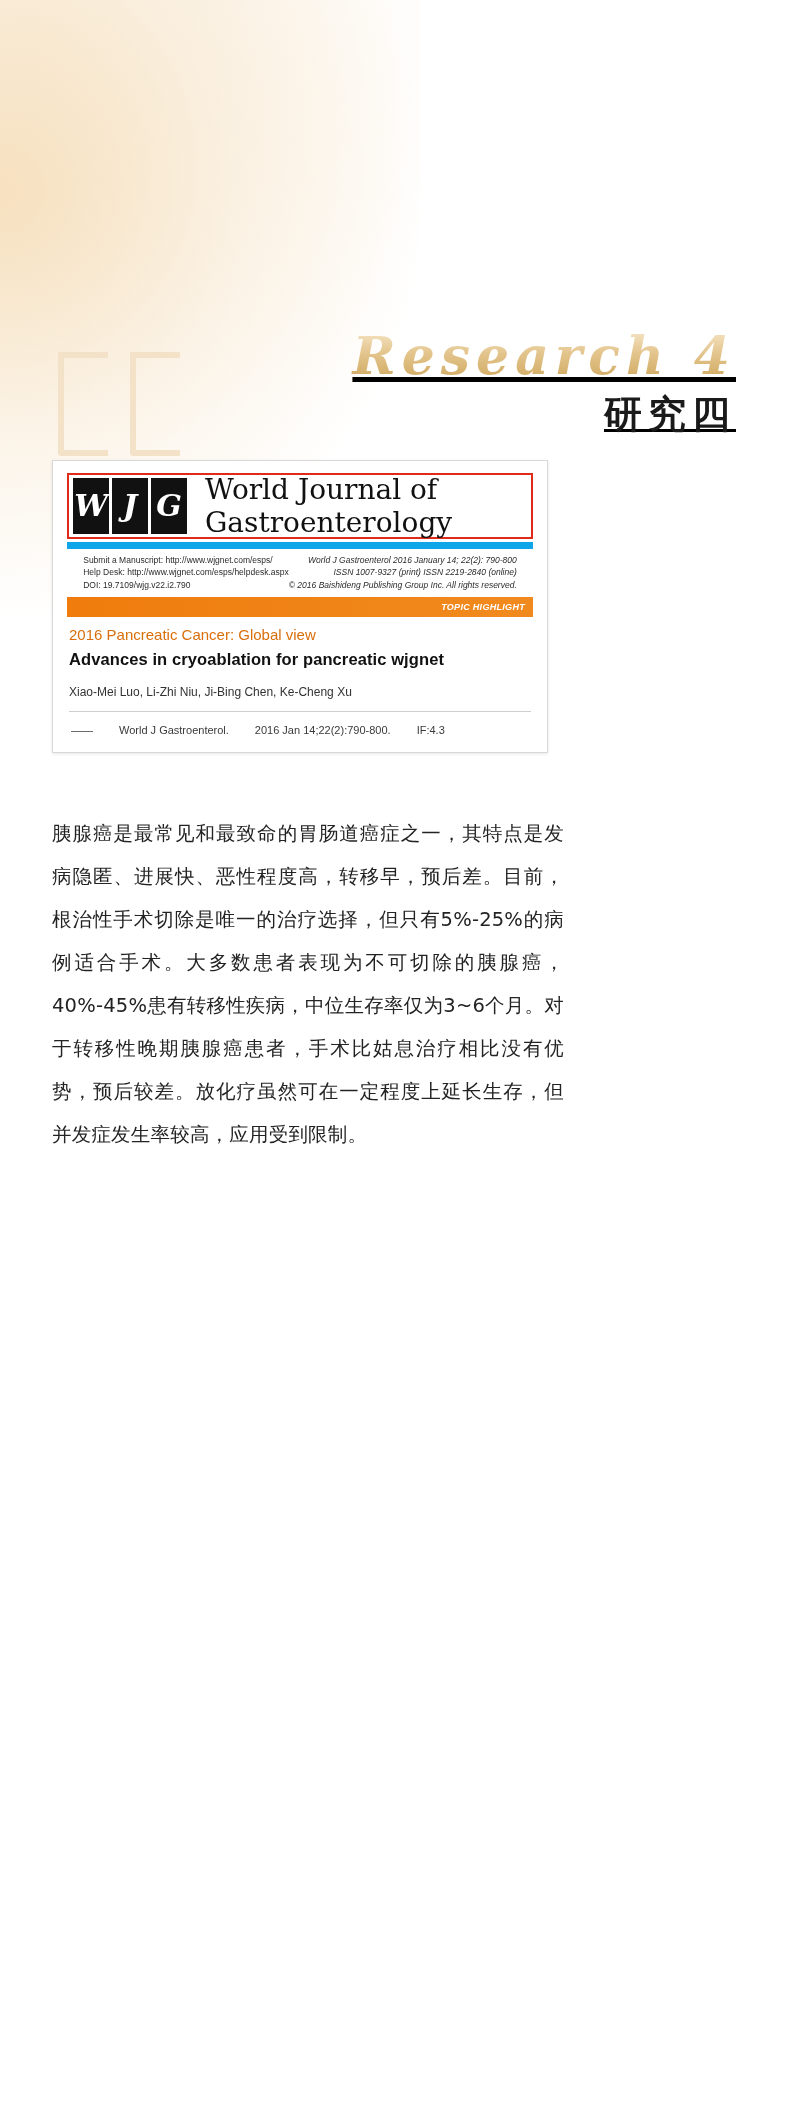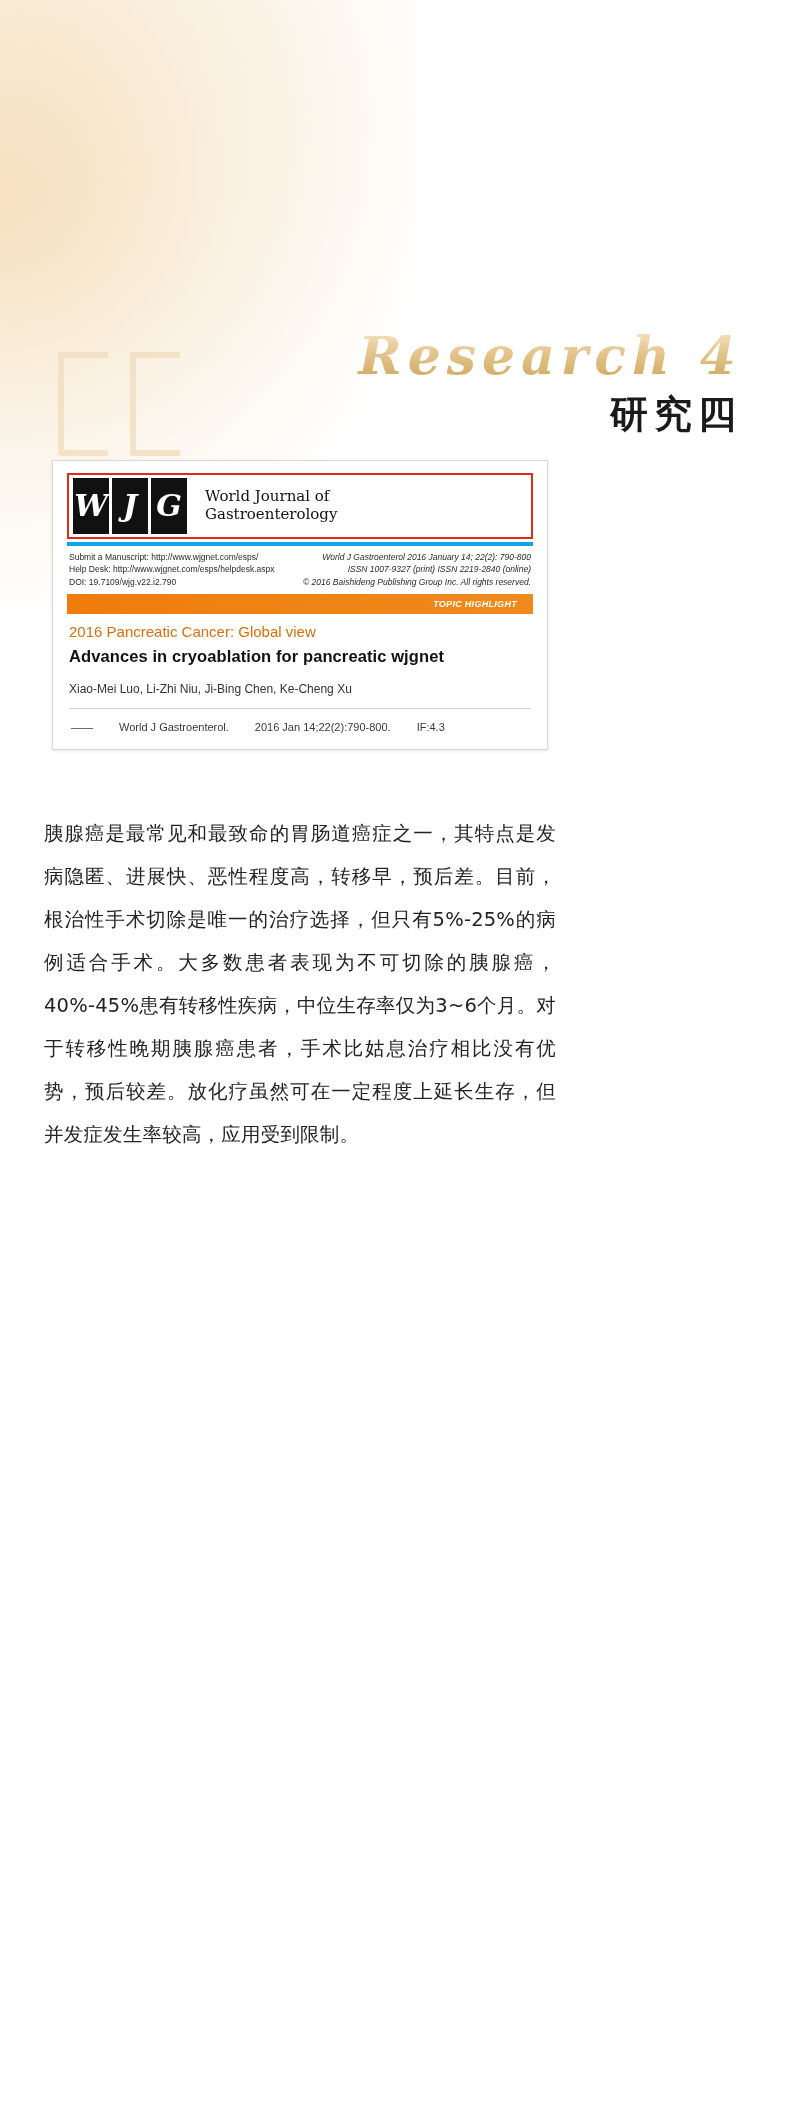--- a/index.html
+++ b/index.html
@@ -45,23 +45,24 @@
     content: "";
     position: absolute;
     left: -6px; top: 0;
     width: 50px; height: 6px;
     background: #f3e2c8;
   }
 
   
   .headings {
     position: absolute;
-    right: 58px; top: 330px;
+    right: 64px; top: 330px;
     text-align: right;
     width: 600px;
+    text-decoration: underline;
   }
   .research-en {
     font-family: "DejaVu Serif", serif;
     font-style: italic;
     font-weight: 700;
     font-size: 52px;
     letter-spacing: 6px;
     line-height: 1;
     background: linear-gradient(180deg, #f6e5c5 0%, #e3c48c 45%, #cfa85e 100%);
     -webkit-background-clip: text;
@@ -118,46 +119,46 @@
     justify-content: center;
     line-height: 1;
   }
   .masthead-title {
     flex: 1;
     padding-left: 14px;
     display: flex;
     flex-direction: column;
     justify-content: center;
     font-family: "DejaVu Serif", serif;
-    font-size: 15px;
+    font-size: 28px;
     color: #111;
     line-height: 1.18;
   }
 
   .meta-row {
     display: flex;
-    justify-content: space-between;
-    border-top: 4px solid #0ea5e9;
+    justify-content: center;
+    border-top: 7px solid #0ea5e9;
     margin-top: 3px;
     padding: 5px 2px 6px 2px;
     font-size: 8.5px;
     color: #2b2b2b;
     line-height: 1.45;
   }
   .meta-left { text-align: left; }
   .meta-right { text-align: right; font-style: italic; }
 
   .orange-bar {
     background: #f07d10;
     background: linear-gradient(90deg, #ef7c0d 0%, #f18a1e 100%);
     height: 20px;
     display: flex;
     align-items: center;
     justify-content: flex-end;
-    padding-right: 16px;
+    padding-right: 8px;
     color: #ffffff;
     font-size: 9px;
     font-style: italic;
     font-weight: 700;
     letter-spacing: .3px;
   }
 
   .topic-line {
     color: #d96f0c;
     font-size: 15px;
@@ -186,21 +187,21 @@
     font-size: 11px;
     color: #3a3a3a;
     padding: 12px 4px 16px 4px;
     align-items: baseline;
   }
   .citation .dash { color: #3a3a3a; }
 
   
   .body-text {
     position: absolute;
-    left: 44px; top: 812px;
+    left: 52px; top: 812px;
     width: 512px;
     font-family: "DejaVu Sans", sans-serif;
     font-size: 19.5px;
     line-height: 43px;
     color: #232323;
     letter-spacing: .2px;
     text-align: justify;
   }
   .body-text p { margin: 0; }
 </style>

